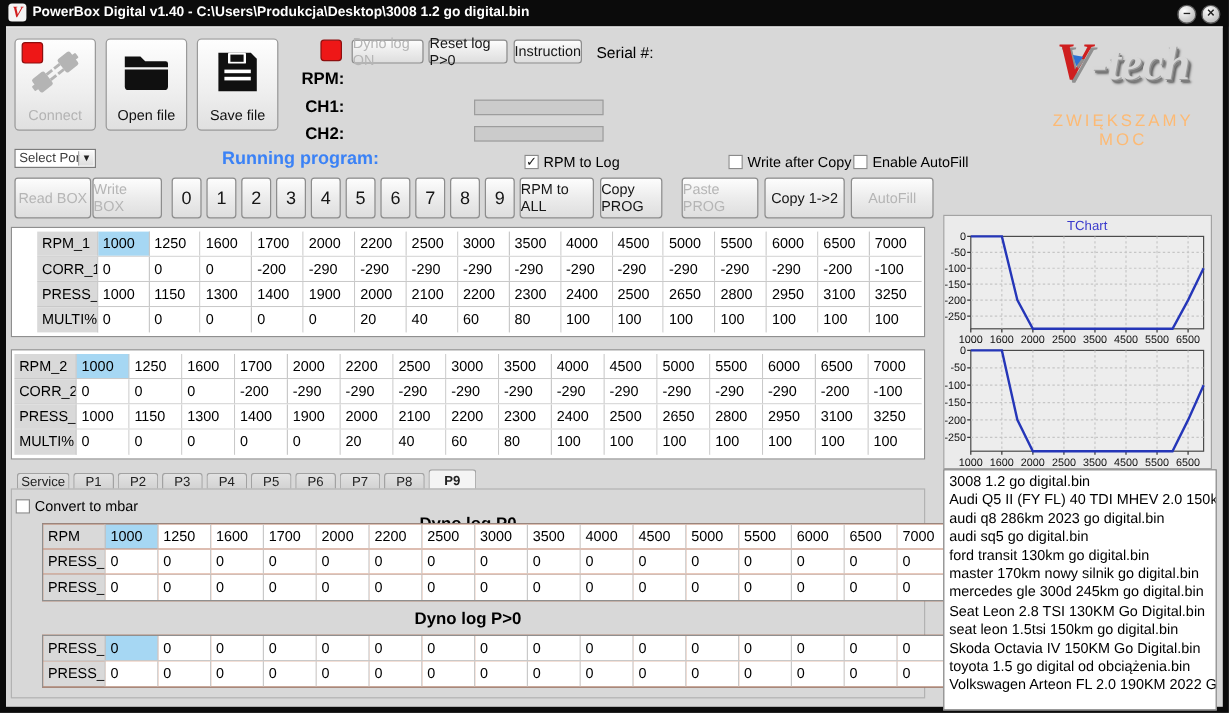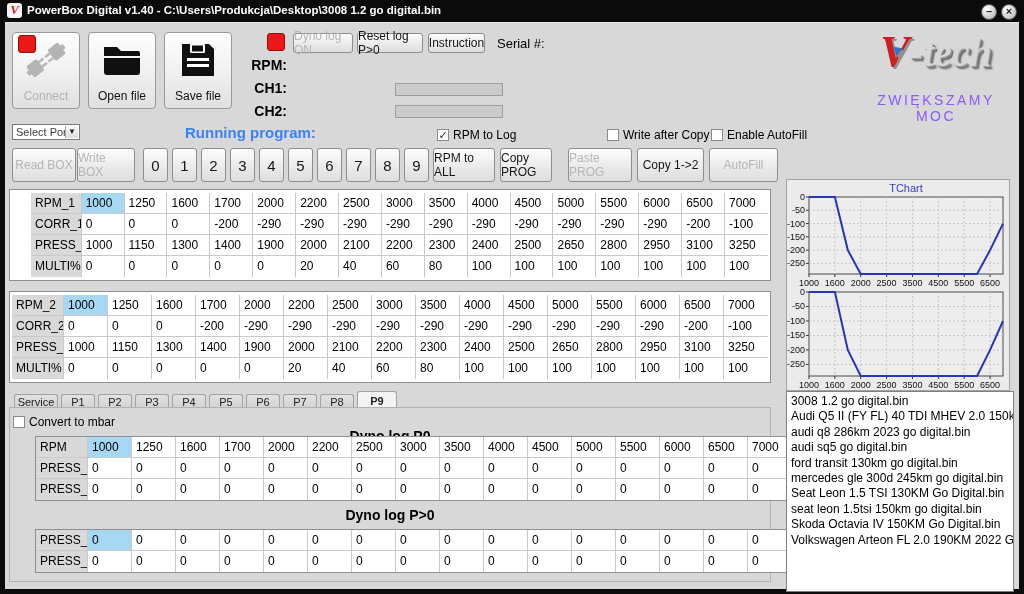--- a/index.html
+++ b/index.html
@@ -54,21 +54,21 @@
   svg text.axis{font:9px "Liberation Sans",sans-serif;fill:#111;}
   svg text.ctitle{font:11px "Liberation Sans",sans-serif;fill:#3a3acc;}
 
   .filelist{position:absolute;left:786px;top:391px;width:228px;height:201px;background:#fff;border:1px solid #808080;padding:2px 4px;overflow:hidden;}
   .file{font-size:12px;line-height:15.4px;color:#000;white-space:nowrap;}
 
   .logo{position:absolute;left:858px;top:26px;width:156px;text-align:center;font-style:italic;font-weight:900;white-space:nowrap;}
   .brand-v{font-size:44px;color:#cf1f1f;font-family:"Liberation Serif",serif;text-shadow:2px 2px 0 #909090;position:relative;}
   .brand-arrow{position:absolute;left:10px;top:16px;color:#2e72d2;font-size:15px;transform:rotate(10deg);font-style:normal;}
   .brand-rest{font-size:40px;color:#d7d7d7;font-family:"Liberation Serif",serif;text-shadow:1px 1px 0 #a0a0a0,2px 2px 0 #7c7c7c,3px 3px 2px #565656;}
-  .tagline{position:absolute;left:856px;top:92px;width:160px;text-align:center;font-size:14px;color:#8b5cf6;letter-spacing:2.5px;font-weight:500;}
+  .tagline{position:absolute;left:856px;top:92px;width:160px;text-align:center;font-size:14px;color:#fdba74;letter-spacing:2.5px;font-weight:500;}
 </style>
 </head>
 <body>
 
 <div class="window">
   <div class="titlebar">
     <div class="app-icon">V</div>
     <div class="title-text">PowerBox Digital v1.40 - C:\Users\Produkcja\Desktop\3008 1.2 go digital.bin</div>
     <div class="winbtn" style="left:981px;">–</div>
     <div class="winbtn" style="left:1001px;">×</div>
@@ -545,19 +545,21 @@
       <text x="203.06666666666666" y="101" text-anchor="middle" class="axis">6500</text>
       <polyline points="22.0,5.0 34.9,5.0 47.9,5.0 60.8,62.9 73.7,89.0 86.7,89.0 99.6,89.0 112.5,89.0 125.5,89.0 138.4,89.0 151.3,89.0 164.3,89.0 177.2,89.0 190.1,89.0 203.1,62.9 216.0,34.0" fill="none" stroke="#2536b8" stroke-width="2"></polyline>
     </svg>
 
   <div class="filelist">
       <div class="file">3008 1.2 go digital.bin</div>
       <div class="file">Audi Q5 II (FY FL) 40 TDI MHEV 2.0 150kW 204KM (</div>
       <div class="file">audi q8 286km 2023 go digital.bin</div>
       <div class="file">audi sq5 go digital.bin</div>
       <div class="file">ford transit 130km go digital.bin</div>
+      <div class="file">master 170km nowy silnik go digital.bin</div>
       <div class="file">mercedes gle 300d 245km go digital.bin</div>
-      <div class="file">Seat Leon 1.5 TSI 130KM Go Digital.bin</div>
+      <div class="file">Seat Leon 2.8 TSI 130KM Go Digital.bin</div>
       <div class="file">seat leon 1.5tsi 150km go digital.bin</div>
       <div class="file">Skoda Octavia IV 150KM Go Digital.bin</div>
+      <div class="file">toyota 1.5 go digital od obciążenia.bin</div>
       <div class="file">Volkswagen Arteon FL 2.0 190KM 2022 Go Digital Au</div>
     </div>
 </div>
 
 </body></html>

